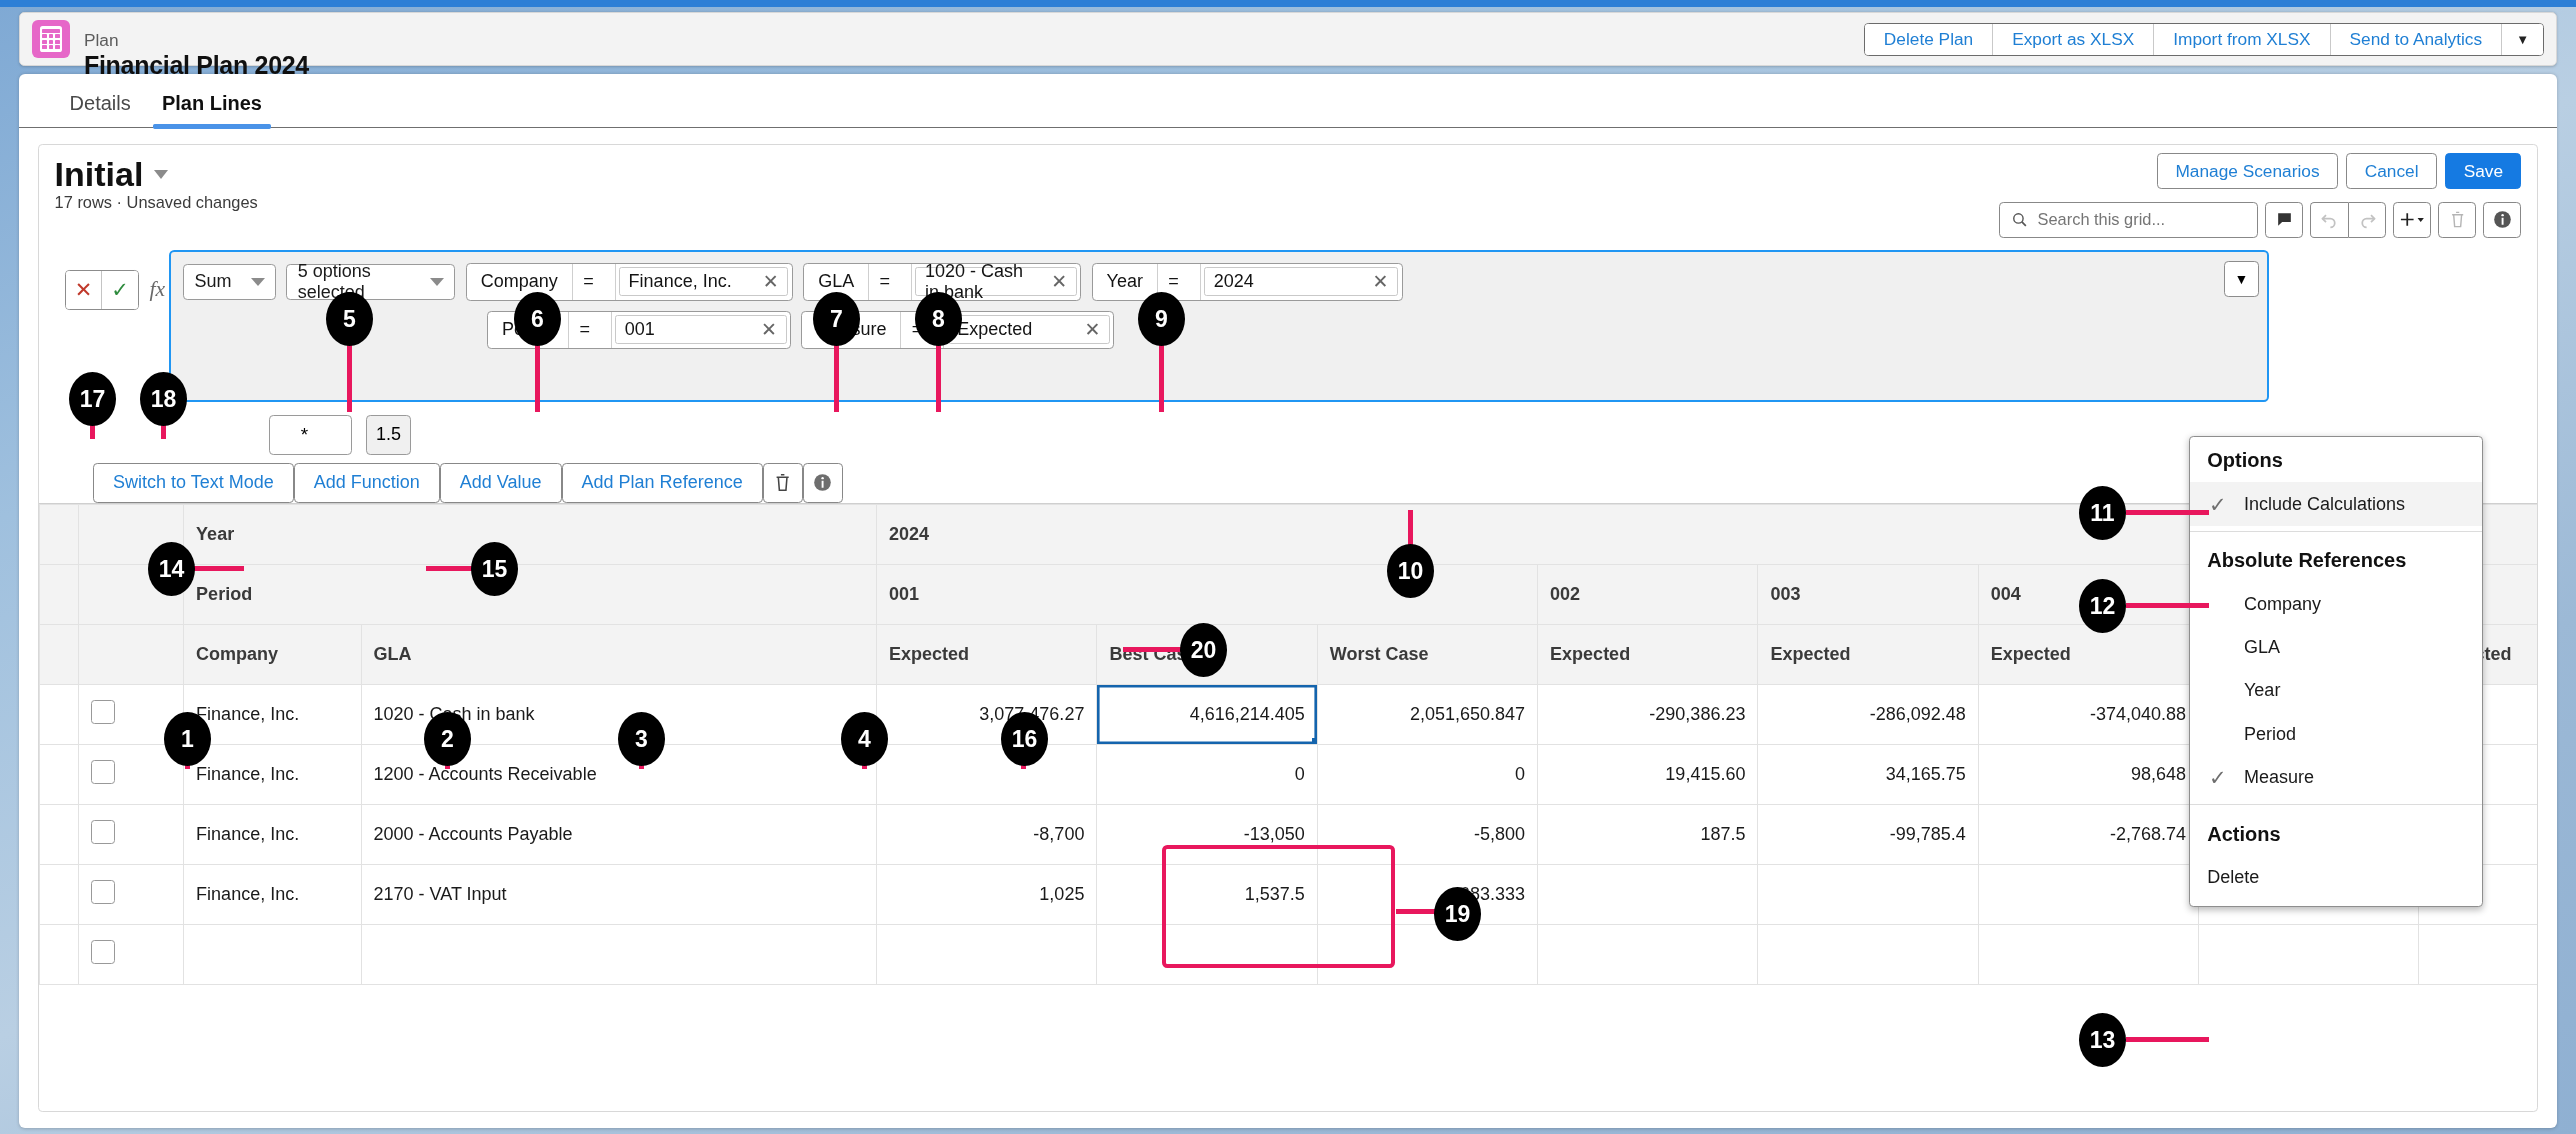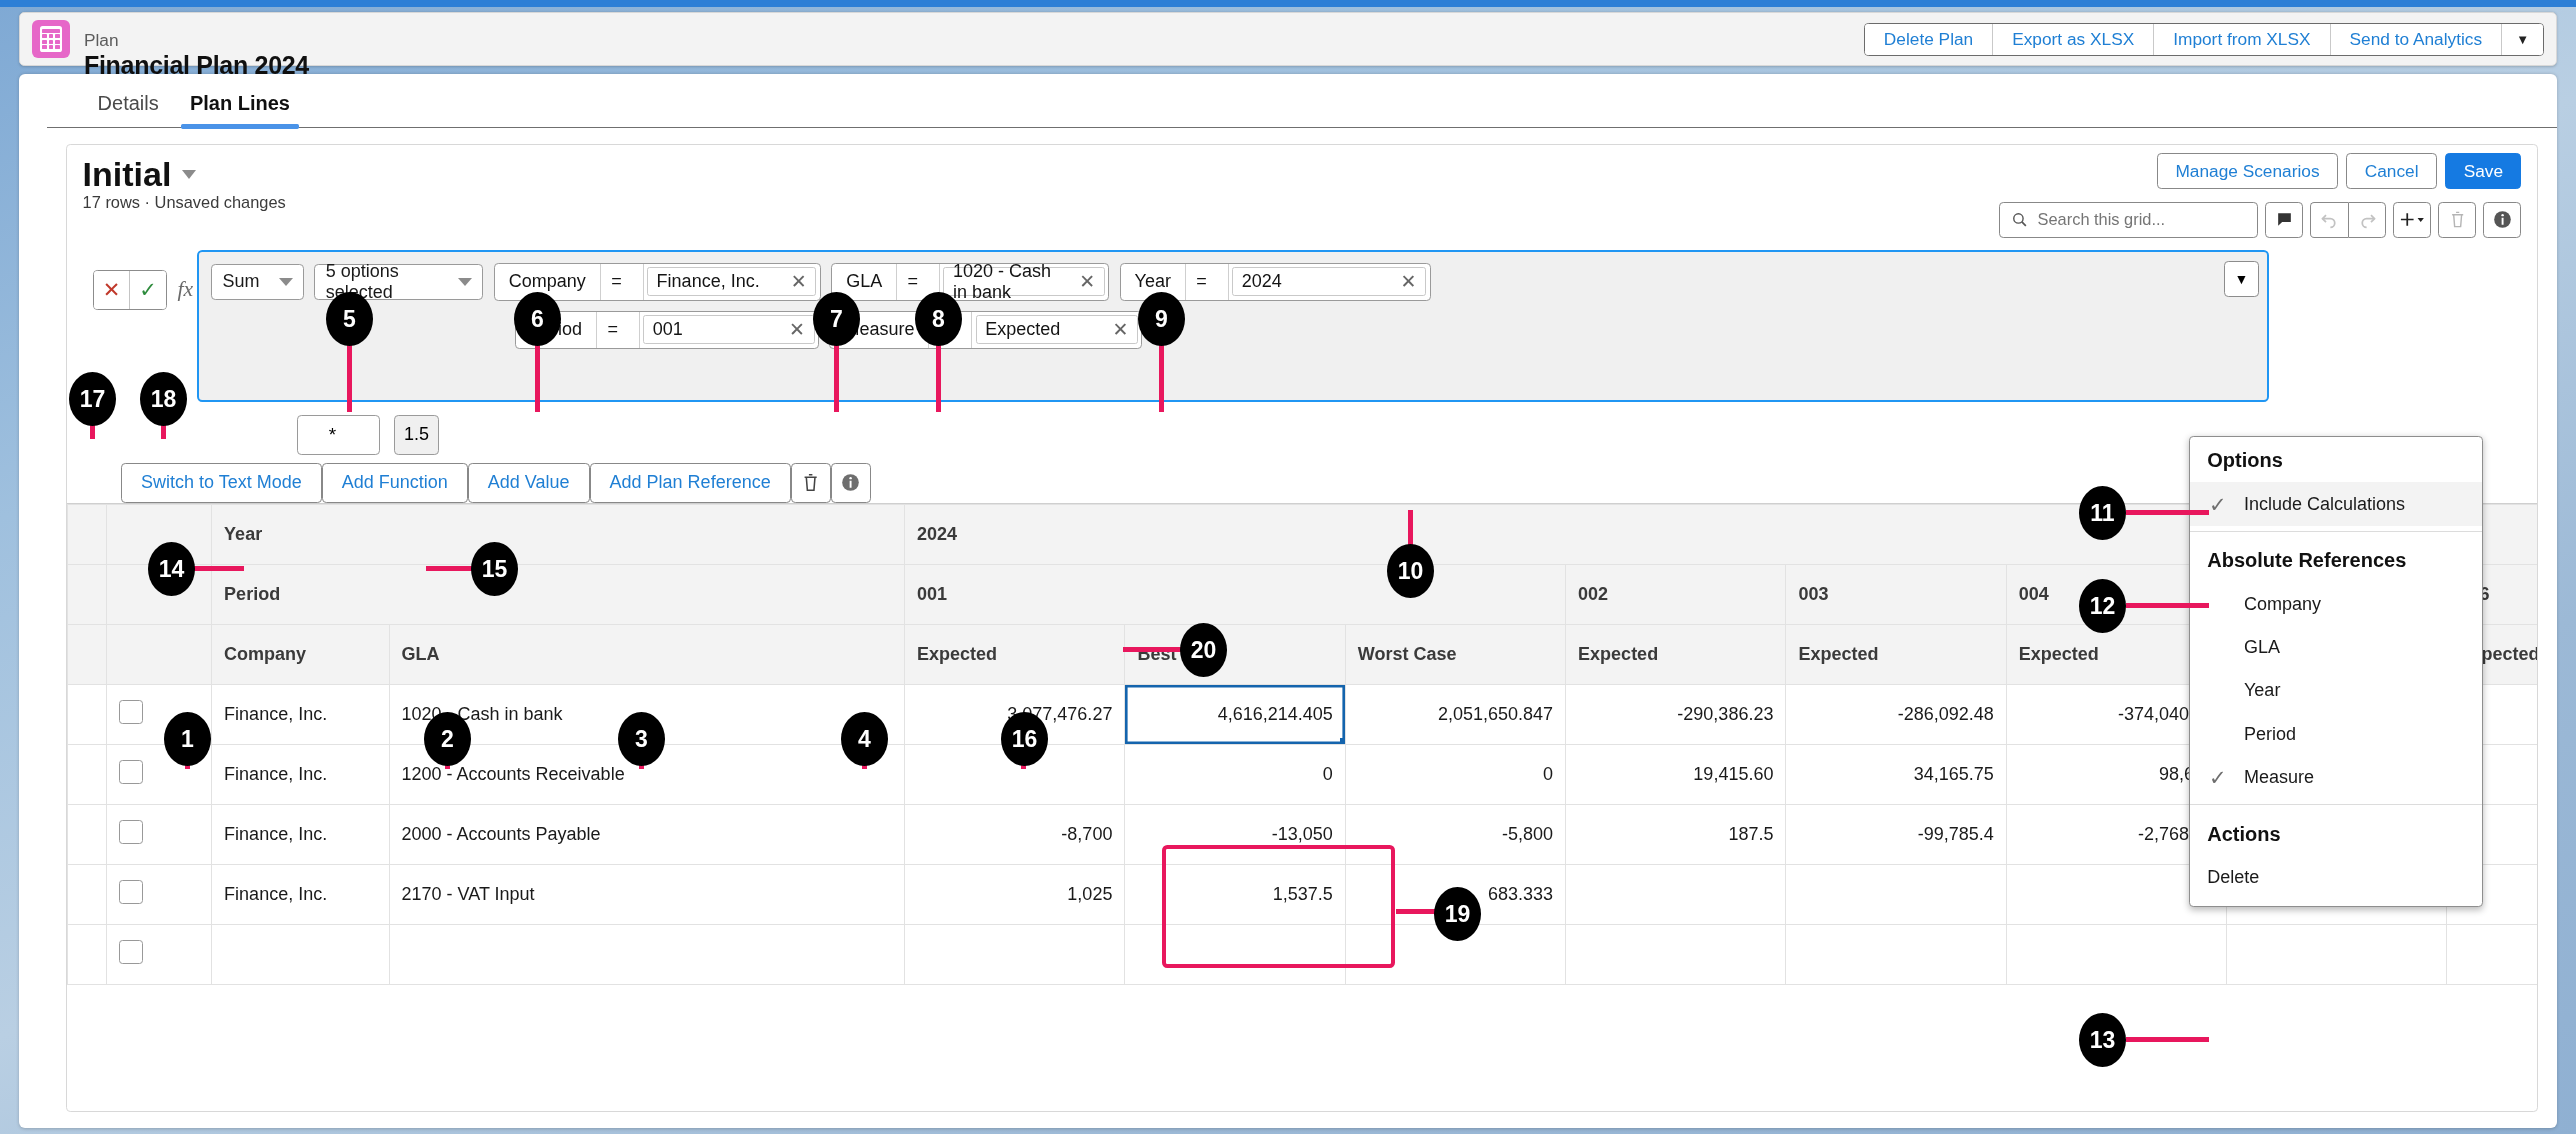--- a/index.html
+++ b/index.html
@@ -38,21 +38,20 @@
     background:#fff; border:0; border-right:0.9px solid #c9c9c9; color:#1f7fd4;
     font-size:17.3px; font-family:inherit; padding:0 19px; cursor:pointer;
   }
   .hdr-actions button:last-child { border-right:0; padding:0 14px; color:#222; font-size:13px; }
 
   
   .panel {
     position:absolute; left:19px; top:74px; width:2538px; height:1054px;
     background:#fff; border-radius:6px; box-shadow:0 0.9px 3.5px rgba(0,0,0,.2);
     overflow:hidden;
-    padding-left:28px;
   }
   
   .tabs { height:54px; display:flex; align-items:flex-end; padding-left:35px; border-bottom:0.9px solid #6f6f6f; }
   .tab { font-size:20px; color:#4a4a4a; padding:0 15.6px 12px 15.6px; cursor:pointer; position:relative; }
   .tab.active { color:#101010; font-weight:bold; }
   .tab.active::after { content:""; position:absolute; left:7px; right:7px; bottom:-1.7px; height:4.3px; background:#4a93e8; border-radius:1.7px; }
 
   
   .grid-card { margin:15.6px 19px 0 19px; border:0.9px solid #d8d8d8; border-radius:4.3px; height:968px; position:relative; background:#fff; }
 

